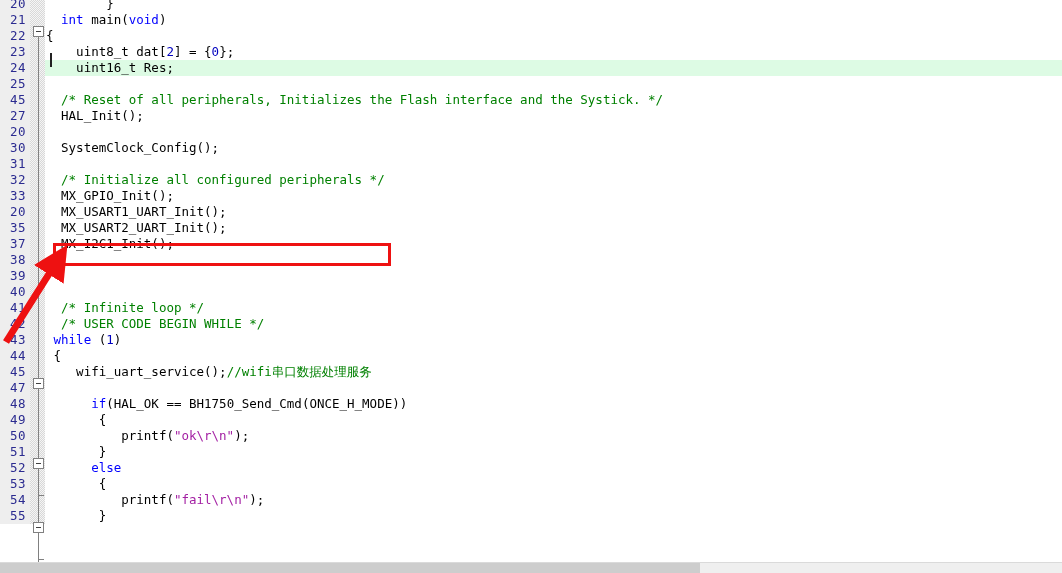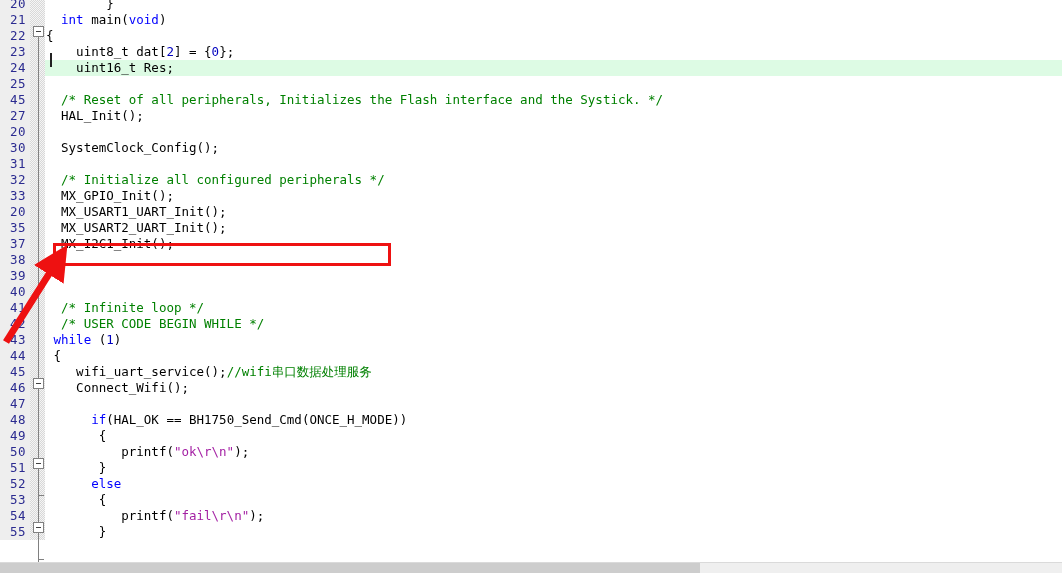--- a/index.html
+++ b/index.html
@@ -195,21 +195,20 @@
       <div class="code-line"><span class="ln">35</span><span class="hatch"></span><span class="codetext"><span class="pln">  MX_USART2_UART_Init();</span></span></div>
       <div class="code-line"><span class="ln">37</span><span class="hatch"></span><span class="codetext"><span class="pln">  MX_I2C1_Init();</span></span></div>
       <div class="code-line"><span class="ln">38</span><span class="hatch"></span><span class="codetext"><span class="pln"></span></span></div>
       <div class="code-line"><span class="ln">39</span><span class="hatch"></span><span class="codetext"><span class="pln"></span></span></div>
       <div class="code-line"><span class="ln">40</span><span class="hatch"></span><span class="codetext"><span class="pln"></span></span></div>
       <div class="code-line"><span class="ln">41</span><span class="hatch"></span><span class="codetext"><span class="cmt">  /* Infinite loop */</span></span></div>
       <div class="code-line"><span class="ln">42</span><span class="hatch"></span><span class="codetext"><span class="cmt">  /* USER CODE BEGIN WHILE */</span></span></div>
       <div class="code-line"><span class="ln">43</span><span class="hatch"></span><span class="codetext"><span class="pln"> </span><span class="kw">while</span><span class="pln"> (</span><span class="num">1</span><span class="pln">)</span></span></div>
       <div class="code-line"><span class="ln">44</span><span class="hatch"></span><span class="codetext"><span class="pln"> {</span></span></div>
       <div class="code-line"><span class="ln">45</span><span class="hatch"></span><span class="codetext"><span class="pln">    wifi_uart_service();</span><span class="cmt">//wifi串口数据处理服务</span></span></div>
-      <div class="code-line"><span class="ln">46</span><span class="hatch"></span><span class="codetext"><span class="pln">    Connect_Wifi();</span></span></div>
       <div class="code-line"><span class="ln">47</span><span class="hatch"></span><span class="codetext"><span class="pln"></span></span></div>
       <div class="code-line"><span class="ln">48</span><span class="hatch"></span><span class="codetext"><span class="pln">      </span><span class="kw">if</span><span class="pln">(HAL_OK == BH1750_Send_Cmd(ONCE_H_MODE))</span></span></div>
       <div class="code-line"><span class="ln">49</span><span class="hatch"></span><span class="codetext"><span class="pln">       {</span></span></div>
       <div class="code-line"><span class="ln">50</span><span class="hatch"></span><span class="codetext"><span class="pln">          printf(</span><span class="str">"ok\r\n"</span><span class="pln">);</span></span></div>
       <div class="code-line"><span class="ln">51</span><span class="hatch"></span><span class="codetext"><span class="pln">       }</span></span></div>
       <div class="code-line"><span class="ln">52</span><span class="hatch"></span><span class="codetext"><span class="pln">      </span><span class="kw">else</span></span></div>
       <div class="code-line"><span class="ln">53</span><span class="hatch"></span><span class="codetext"><span class="pln">       {</span></span></div>
       <div class="code-line"><span class="ln">54</span><span class="hatch"></span><span class="codetext"><span class="pln">          printf(</span><span class="str">"fail\r\n"</span><span class="pln">);</span></span></div>
       <div class="code-line"><span class="ln">55</span><span class="hatch"></span><span class="codetext"><span class="pln">       }</span></span></div>
     </div>

